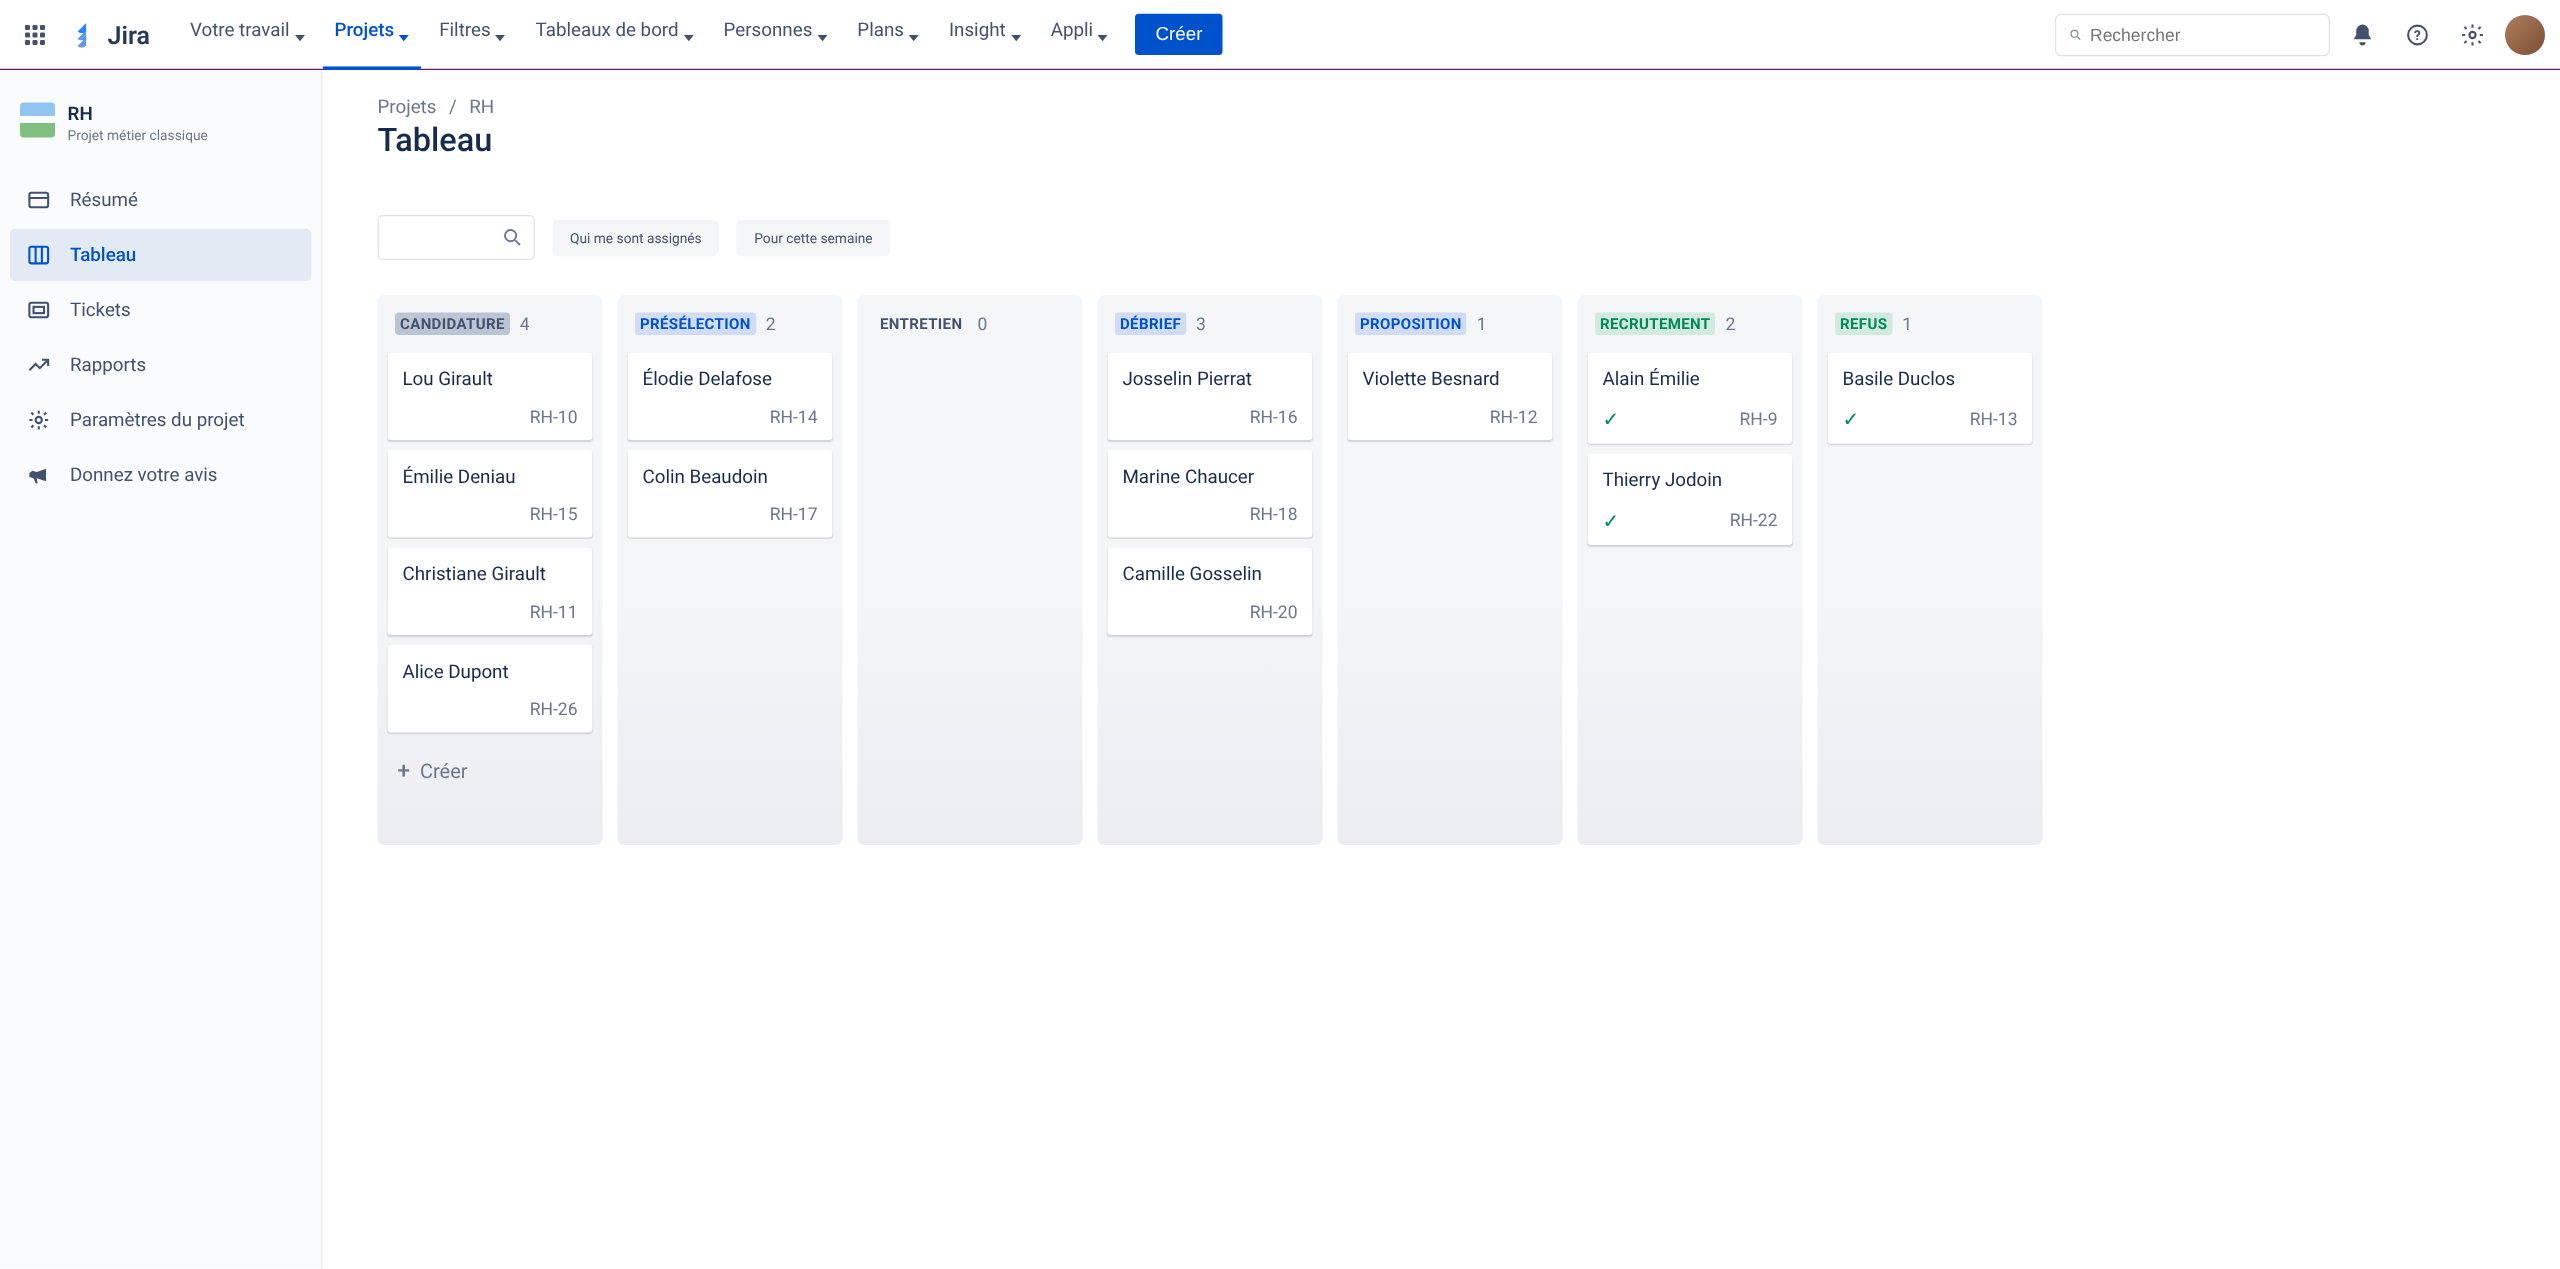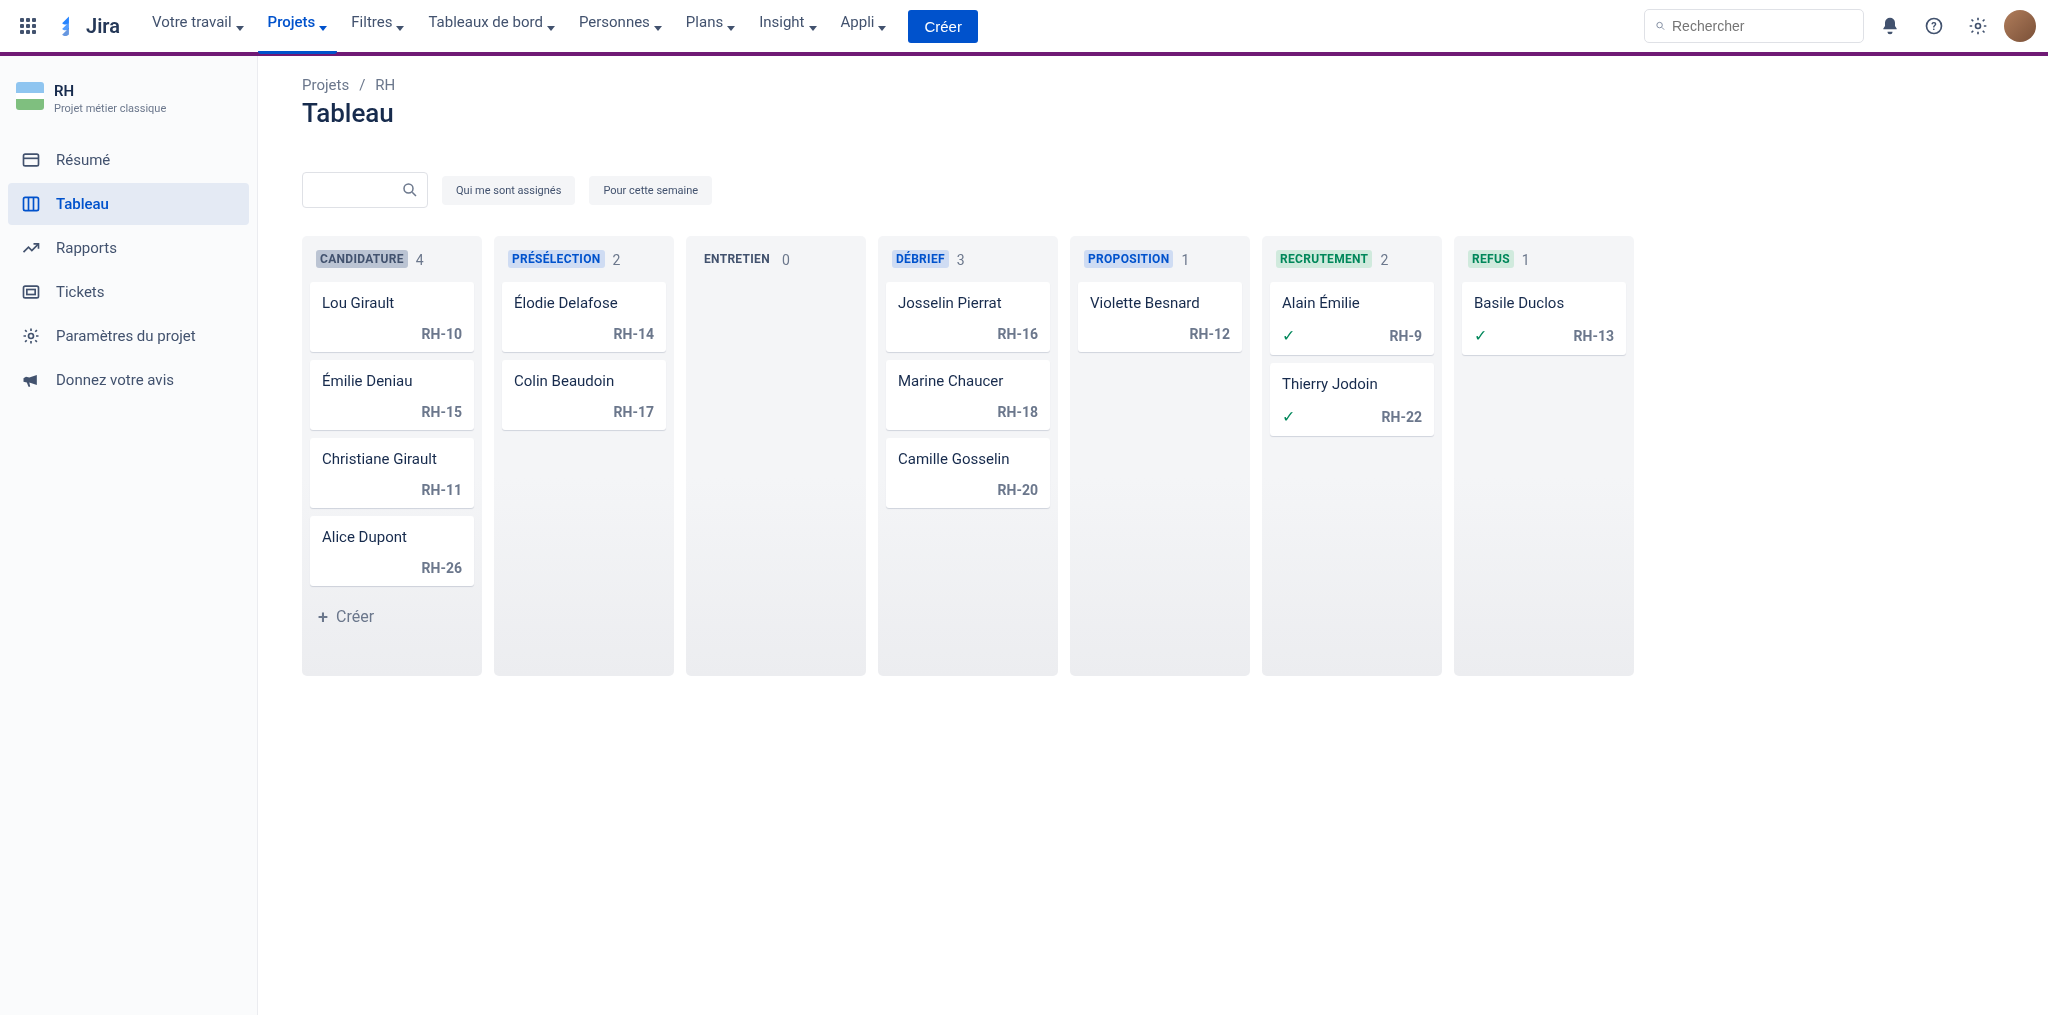--- a/index.html
+++ b/index.html
@@ -1,19 +1,19 @@
 <!DOCTYPE html>
 <html><head>
 <meta charset="utf-8">
 <style>
 * { box-sizing: border-box; margin: 0; padding: 0; }
 body { font-family: -apple-system, BlinkMacSystemFont, "Segoe UI", Roboto, Helvetica, Arial, sans-serif; background: #fff; color: #172B4D; font-size: 14px; }
 
 
-.topnav { display: flex; align-items: center; height: 56px; padding: 0 12px; border-bottom: 4px solid #701a75; gap: 4px; }
+.topnav { display: flex; align-items: center; height: 56px; padding: 0 12px; border-bottom: 1px solid #701a75; gap: 4px; }
 .apps-btn { width: 32px; height: 32px; display:flex; align-items:center; justify-content:center; border-radius:3px; cursor:pointer; }
 .apps-grid { display:grid; grid-template-columns: repeat(3,4px); grid-gap:2px; }
 .apps-grid span { width:4px; height:4px; background:#42526E; border-radius:1px; }
 .jira-logo { display:flex; align-items:center; gap:6px; color:#253858; font-weight:600; font-size:20px; padding:4px 10px; cursor:pointer; }
 .jira-mark { width:22px; height:22px; }
 .nav-items { display:flex; align-items:center; gap:4px; margin-left:8px; }
 .nav-item { display:flex; align-items:flex-end; gap:4px; padding:20px 10px; color:#42526E; border-radius:3px; cursor:pointer; font-size:15px; height:56px; border-bottom: 3px solid transparent; }
 .nav-item.active { color:#0052CC; border-bottom-color:#0052CC; font-weight:500; }
 .chev { width:0; height:0; border-left:4px solid transparent; border-right:4px solid transparent; border-top:5px solid currentColor; margin-top:2px; }
 .btn-primary { background:#0052CC; color:#fff; border:none; border-radius:3px; padding:8px 16px; font-size:15px; font-weight:500; margin-left:8px; cursor:pointer; }
@@ -55,21 +55,21 @@
 .col-title.c2 { color:#42526E; }
 .col-title.c3 { color:#0052CC; background:#cfdcf3; }
 .col-title.c4 { color:#0052CC; background:#cfdcf3; }
 .col-title.c5 { color:#00875A; background:#d0eadd; }
 .col-title.c6 { color:#00875A; background:#d0eadd; }
 .col-count { color:#6B778C; font-size:14px; }
 
 .card { background:#fff; border-radius:3px; box-shadow:0 1px 1px rgba(9,30,66,.15); padding:12px 12px 10px 12px; cursor:pointer; }
 .card-name { font-size:15px; color:#172B4D; }
 .card-foot { display:flex; align-items:center; justify-content:space-between; margin-top:14px; }
-.card-key { font-size:14px; color:#6B778C; text-align:right; flex:1;font-weight:bold; }
+.card-key { font-size:14px; color:#6B778C; text-align:right; flex:1; }
 .check-icon { color:#00875A; font-size:16px; }
 
 .create-row { display:flex; align-items:center; gap:8px; padding:10px 8px; color:#6B778C; font-size:16px; cursor:pointer; }
 .plus { font-size:18px; font-weight:500; }
 
 .svg-ico { width:20px; height:20px; display:block; }
 </style>
 </head>
 <body>
 
@@ -184,34 +184,34 @@
               <rect x="3" y="4" width="18" height="16" rx="2" fill="none" stroke="#0052CC" stroke-width="2"></rect>
               <line x1="9" y1="4" x2="9" y2="20" stroke="#0052CC" stroke-width="2"></line>
               <line x1="15" y1="4" x2="15" y2="20" stroke="#0052CC" stroke-width="2"></line>
             </svg>
           </span>
         <span>Tableau</span>
       </div>
       <div class="side-item">
         <span class="side-icon">
             <svg class="svg-ico" viewBox="0 0 24 24">
+              <rect x="3" y="5" width="18" height="14" rx="2" fill="none" stroke="#42526E" stroke-width="2"></rect>
+              <rect x="7" y="9" width="10" height="6" fill="none" stroke="#42526E" stroke-width="2"></rect>
+            </svg>
+          </span>
+        <span>Tickets</span>
+      </div>
+      <div class="side-item">
+        <span class="side-icon">
+            <svg class="svg-ico" viewBox="0 0 24 24">
               <polyline points="3 17 9 11 13 15 21 7" fill="none" stroke="#42526E" stroke-width="2"></polyline>
               <polyline points="15 7 21 7 21 13" fill="none" stroke="#42526E" stroke-width="2"></polyline>
             </svg>
           </span>
         <span>Rapports</span>
-      </div>
-      <div class="side-item">
-        <span class="side-icon">
-            <svg class="svg-ico" viewBox="0 0 24 24">
-              <rect x="3" y="5" width="18" height="14" rx="2" fill="none" stroke="#42526E" stroke-width="2"></rect>
-              <rect x="7" y="9" width="10" height="6" fill="none" stroke="#42526E" stroke-width="2"></rect>
-            </svg>
-          </span>
-        <span>Tickets</span>
       </div>
       <div class="side-item">
         <span class="side-icon">
             <svg class="svg-ico" viewBox="0 0 24 24">
               <circle cx="12" cy="12" r="3" fill="none" stroke="#42526E" stroke-width="2"></circle>
               <path fill="none" stroke="#42526E" stroke-width="2" d="M12 3v3M12 18v3M4.9 4.9l2 2M17.1 17.1l2 2M3 12h3M18 12h3M4.9 19.1l2-2M17.1 6.9l2-2"></path>
             </svg>
           </span>
         <span>Paramètres du projet</span>
       </div>

